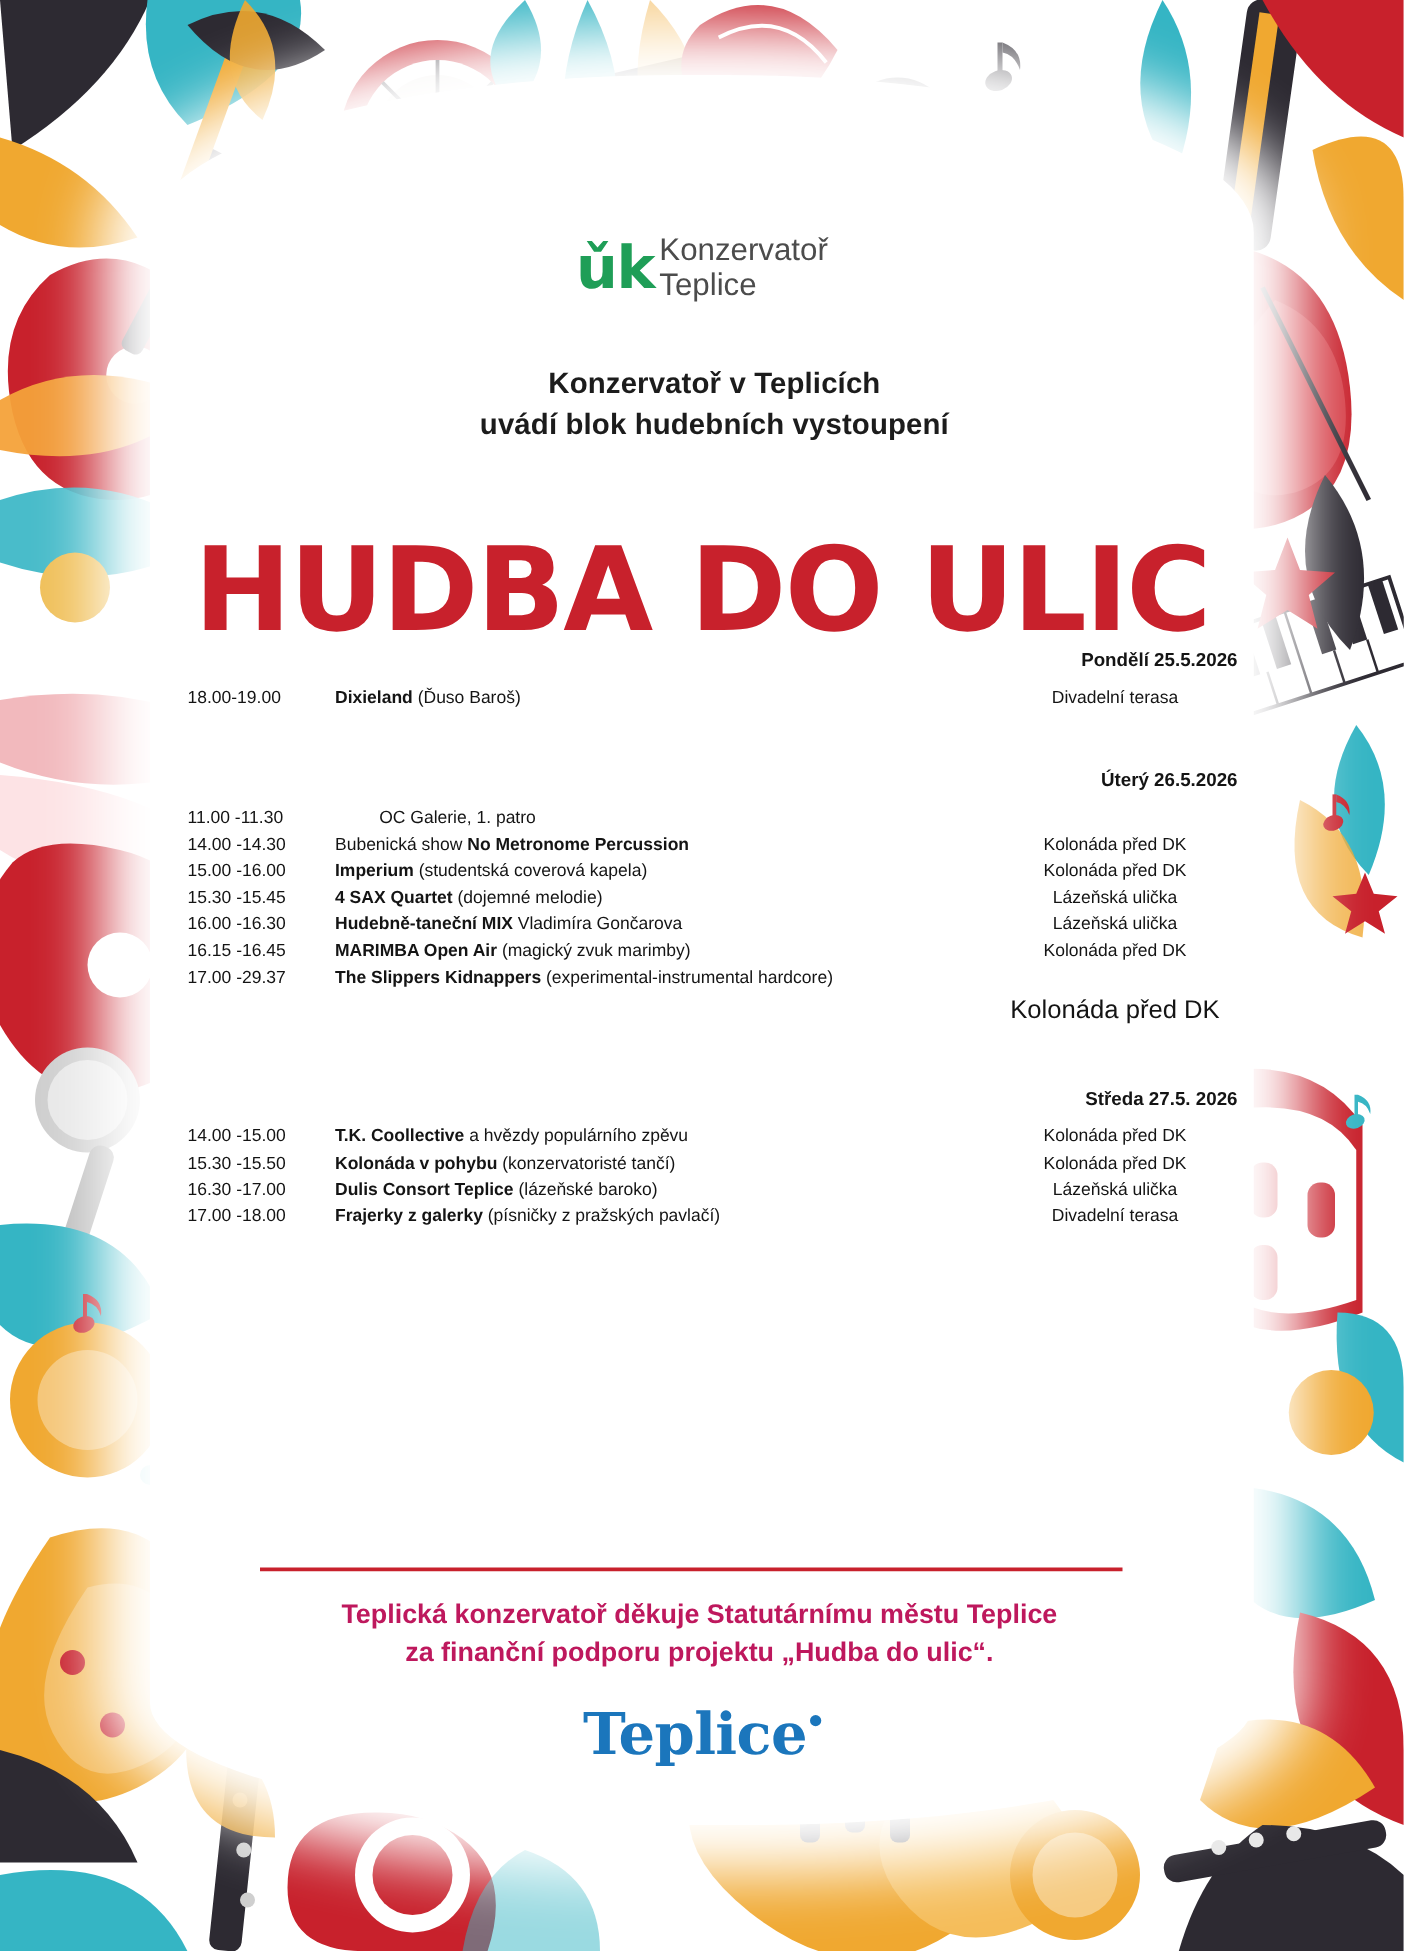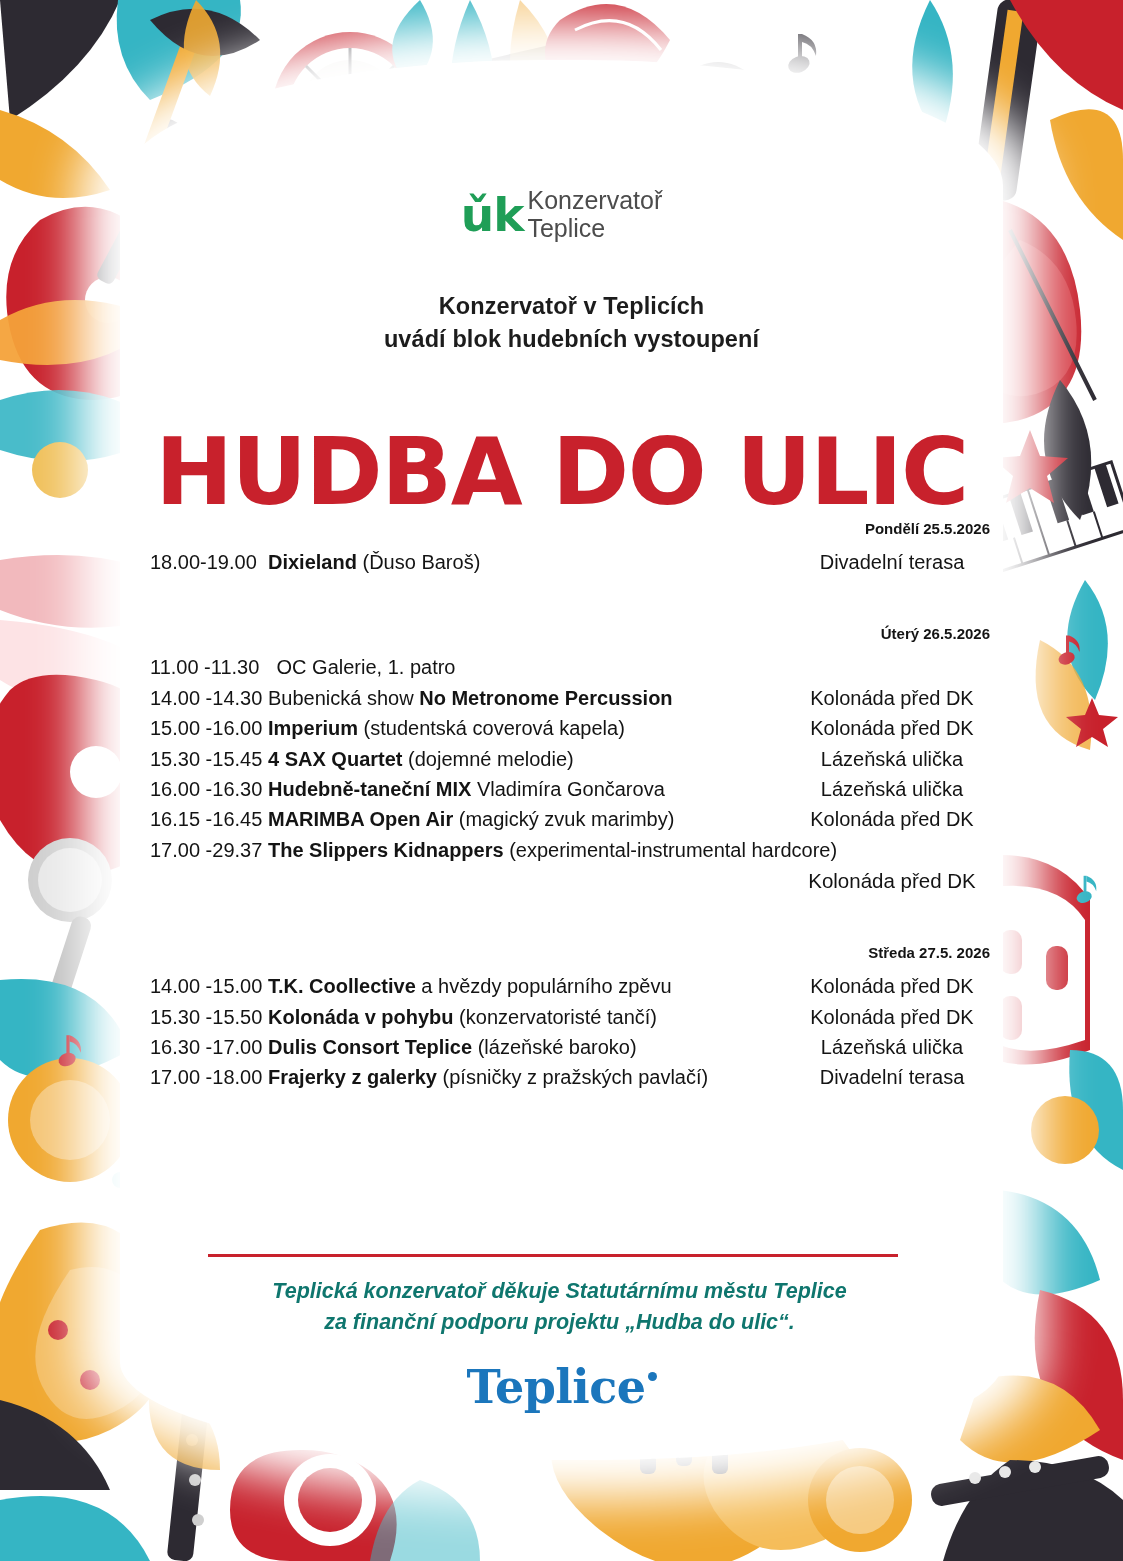--- a/index.html
+++ b/index.html
@@ -115,21 +115,21 @@
     text-align: right;
     font-size: 15px;
     font-weight: 700;
     color: #141414;
     margin-bottom: 10px;
   }
   .day-gap-1 { height: 44px; }
   .row {
     display: flex;
     align-items: baseline;
-    font-size: 20px;
+    font-size: 14px;
     color: #141414;
     line-height: 1.52;
   }
   .cell-time {
     width: 118px;
     flex: 0 0 118px;
     text-align: left;
     white-space: nowrap;
   }
   .cell-act {
@@ -164,23 +164,22 @@
   }
 
   
   .footer {
     position: absolute;
     left: 0; right: 4px;
     top: 1276px;
     text-align: center;
     font-size: 21.5px;
     font-weight: 700;
-    color: #0f766e;
+    color: #be185d;
     line-height: 1.45;
-    font-style: italic;
   }
   .teplice-logo {
     position: absolute;
     left: 0; right: 0;
     top: 1360px;
     text-align: center;
     font-family: "DejaVu Serif", serif;
     font-size: 46px;
     font-weight: 700;
     color: #1b76bc;

